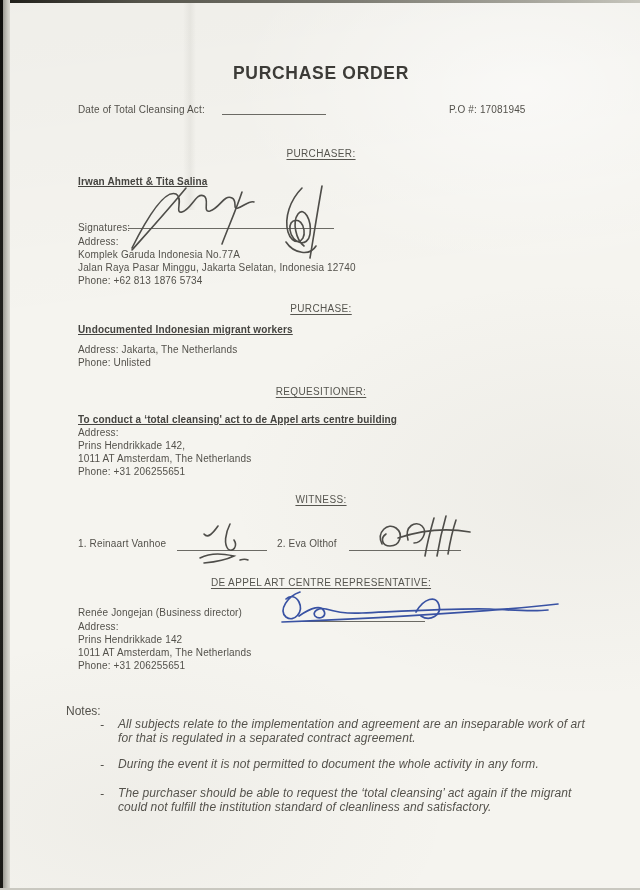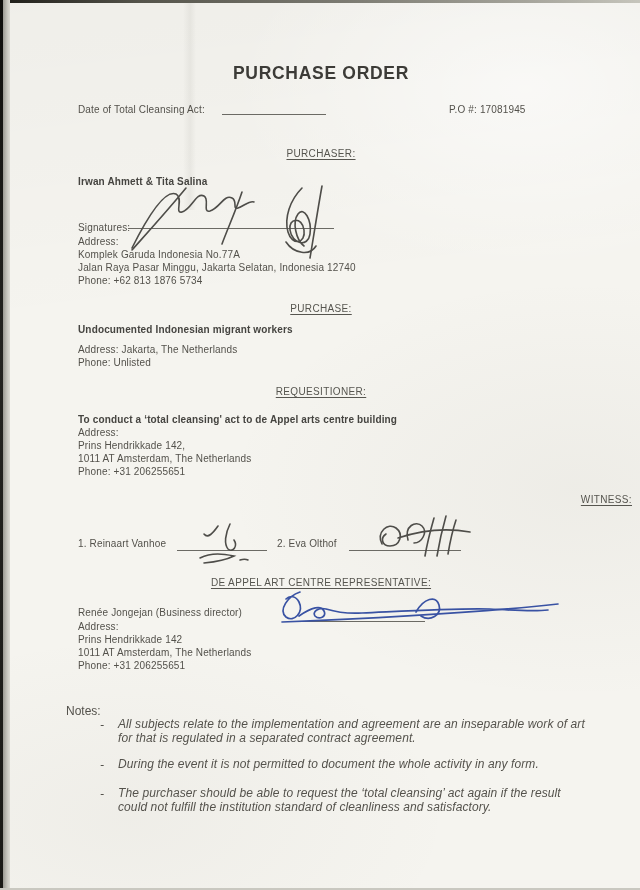--- a/index.html
+++ b/index.html
@@ -15,21 +15,21 @@
     background:linear-gradient(to right, rgba(0,0,0,0) , rgba(90,88,78,0.07) 55%, rgba(0,0,0,0));}
   .edge-top{position:absolute;top:0;left:0;width:640px;height:3px;
     background:linear-gradient(to right,#1d1c18,#55544b 22%,#7d7c73 55%,#a5a49b 82%,#c6c5bc);}
   .edge-left-black{position:absolute;top:0;left:0;width:3px;height:890px;
     background:linear-gradient(to bottom,#0f0f0c,#242420 40%,#1a1a16);}
   .edge-left-grey{position:absolute;top:0;left:3px;width:7px;height:890px;
     background:linear-gradient(to right,#9b9a92,#c7c6be 60%,#dddcd4);}
   .edge-bottom{position:absolute;bottom:0;left:0;width:640px;height:2px;background:#c9c8c0;}
 
   .t{position:absolute;font-size:10px;color:#53514b;letter-spacing:0.15px;white-space:nowrap;line-height:13px;}
-  .b{font-weight:bold;color:#454440;}
+  .b{font-weight:bold;color:#454440;text-decoration:underline;}
   .center{left:10px;width:622px;text-align:center;}
   .hd{text-decoration:underline;text-underline-offset:2px;letter-spacing:0.35px;color:#56554f;}
   .title{position:absolute;font-size:17.5px;font-weight:bold;color:#3c3b37;letter-spacing:0.7px;}
   .rule{position:absolute;height:14px;border-bottom:1.3px solid #6b6a64;}
   .sig{position:absolute;}
   .sig path{fill:none;stroke:#4e4d49;stroke-width:1.6;stroke-linecap:round;}
   .sig.blue path{stroke:#3952a3;stroke-width:1.7;}
   .notes-head{position:absolute;font-size:12px;color:#53514b;}
   .note-bullet{position:absolute;font-size:12px;font-style:italic;color:#54524c;}
   .note-text{position:absolute;font-size:12px;font-style:italic;color:#54524c;width:470px;line-height:13.5px;letter-spacing:0.1px;white-space:normal;}
@@ -73,21 +73,21 @@
   <div class="t" style="left:78px;top:343px;">Address: Jakarta, The Netherlands</div>
   <div class="t" style="left:78px;top:356px;">Phone: Unlisted</div>
 
   <div class="t hd center" style="top:385px;">REQUESITIONER:</div>
   <div class="t b" style="left:78px;top:413px;">To conduct a ‘total cleansing' act to de Appel arts centre building</div>
   <div class="t" style="left:78px;top:426px;">Address:</div>
   <div class="t" style="left:78px;top:439px;">Prins Hendrikkade 142,</div>
   <div class="t" style="left:78px;top:452px;">1011 AT Amsterdam, The Netherlands</div>
   <div class="t" style="left:78px;top:465px;">Phone: +31 206255651</div>
 
-  <div class="t hd center" style="top:493px;text-align:right;">WITNESS:</div>
+  <div class="t hd center" style="top:493px;">WITNESS:</div>
   <div class="t" style="left:78px;top:537px;">1. Reinaart Vanhoe</div>
   <div class="rule" style="left:177px;top:536px;width:90px;"></div>
   <svg class="sig" style="left:192px;top:520px;" width="72" height="48" viewBox="0 0 72 48">
     <path d="M12,14 C16,19 21,13 26,6"></path>
     <path d="M38,4 C33,14 32,24 36,29 C41,33 46,26 42,20"></path>
     <path d="M8,38 C20,32 32,34 42,36 C34,40 22,42 12,43"></path>
     <path d="M48,40 C51,39 54,39 56,40"></path>
   </svg>
   <div class="t" style="left:277px;top:537px;">2. Eva Olthof</div>
   <div class="rule" style="left:349px;top:536px;width:112px;"></div>
@@ -113,14 +113,14 @@
   <div class="t" style="left:78px;top:633px;">Prins Hendrikkade 142</div>
   <div class="t" style="left:78px;top:646px;">1011 AT Amsterdam, The Netherlands</div>
   <div class="t" style="left:78px;top:659px;">Phone: +31 206255651</div>
 
   <div class="notes-head" style="left:66px;top:704px;">Notes:</div>
   <div class="note-bullet" style="left:100px;top:718px;">-</div>
   <div class="note-text" style="left:118px;top:718px;">All subjects relate to the implementation and agreement are an inseparable work of art for that is regulated in a separated contract agreement.</div>
   <div class="note-bullet" style="left:100px;top:758px;">-</div>
   <div class="note-text" style="left:118px;top:758px;">During the event it is not permitted to document the whole activity in any form.</div>
   <div class="note-bullet" style="left:100px;top:787px;">-</div>
-  <div class="note-text" style="left:118px;top:787px;">The purchaser should be able to request the ‘total cleansing’ act again if the result could not fulfill the institution standard of cleanliness and satisfactory.</div>
+  <div class="note-text" style="left:118px;top:787px;">The purchaser should be able to request the ‘total cleansing’ act again if the migrant could not fulfill the institution standard of cleanliness and satisfactory.</div>
 </div>
 
 </body></html>

